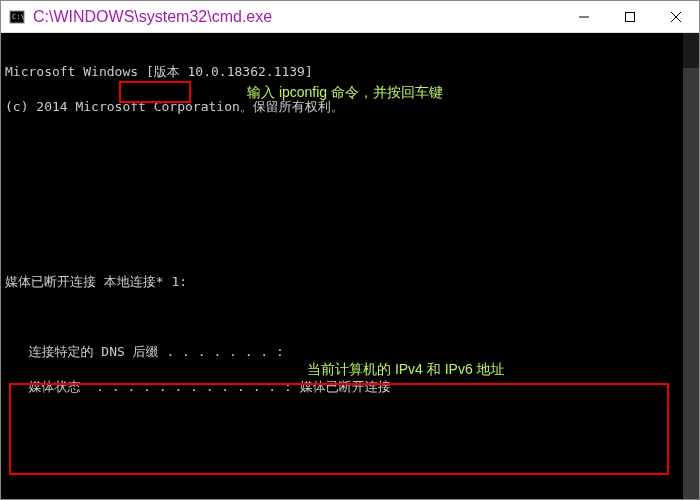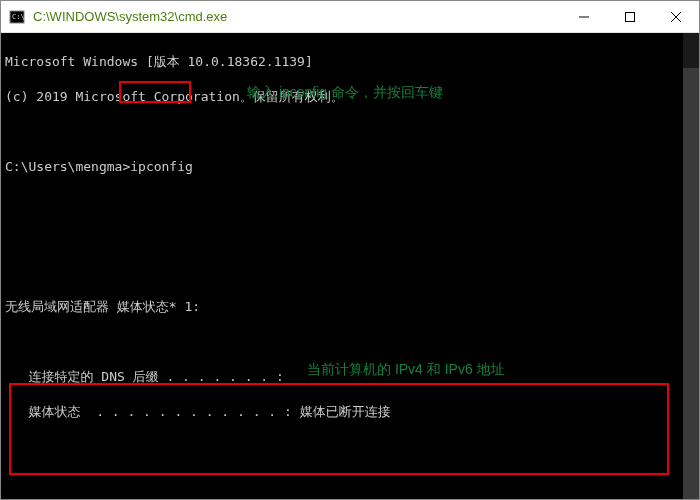--- a/index.html
+++ b/index.html
@@ -29,57 +29,57 @@
     width: 16px;
     height: 16px;
     margin: 0 8px;
     display: flex;
     align-items: center;
     justify-content: center;
   }
   .titlebar-title {
     flex: 1;
     font-family: "Segoe UI", sans-serif;
-    font-size: 13px;
-    color: #4d7c0f;
+    font-size: 16px;
+    color: #a21caf;
   }
   .titlebar-controls {
     display: flex;
   }
   .tb-btn {
     width: 46px;
     height: 32px;
     display: flex;
     align-items: center;
     justify-content: center;
     font-family: "Segoe UI Symbol", sans-serif;
     font-size: 10px;
     color: #000;
   }
   .terminal {
     flex: 1;
     background: #000;
     color: #ccc;
     font-size: 13px;
     line-height: 17.5px;
-    padding: 2px 4px;
+    padding: 12px 4px;
     white-space: pre;
     position: relative;
     font-family: "NSimSun", "Consolas", monospace;
     overflow: hidden;
   }
   .line { white-space: pre; }
   .annotation-box1 {
     position: absolute;
     border: 2px solid #e60000;
     pointer-events: none;
   }
   .annotation-text {
     position: absolute;
-    color: #15803d;
+    color: #bef264;
     font-size: 14px;
     font-family: "Microsoft YaHei", sans-serif;
     font-weight: 500;
     white-space: nowrap;
   }
   .scrollbar {
     position: absolute;
     right: 0;
     top: 0;
     width: 16px;
@@ -118,27 +118,26 @@
         <svg width="10" height="10">
             <line x1="0" y1="0" x2="10" y2="10" stroke="#000" stroke-width="1"></line>
             <line x1="10" y1="0" x2="0" y2="10" stroke="#000" stroke-width="1"></line>
           </svg>
       </div>
     </div>
   </div>
 
   <div class="terminal">
 <div class="line">Microsoft Windows [版本 10.0.18362.1139]</div>
-<div class="line">(c) 2019 Microsoft Corporation。保留所有权利。</div>
-<div class="line"> </div>
-<div class="line"><span>C:\Users\mengma&gt;</span><span>ipconfig</span></div>
+<div class="line">(c) 2014 Microsoft Corporation。保留所有权利。</div>
 <div class="line"> </div>
 <div class="line"> </div>
 <div class="line"> </div>
-<div class="line">无线局域网适配器 媒体状态* 1:</div>
+<div class="line"> </div>
+<div class="line">媒体已断开连接 本地连接* 1:</div>
 <div class="line"> </div>
 <div class="line">   连接特定的 DNS 后缀 . . . . . . . :</div>
 <div class="line">   媒体状态  . . . . . . . . . . . . : 媒体已断开连接</div>
 <div class="line"> </div>
 
 
 
 
 
 

